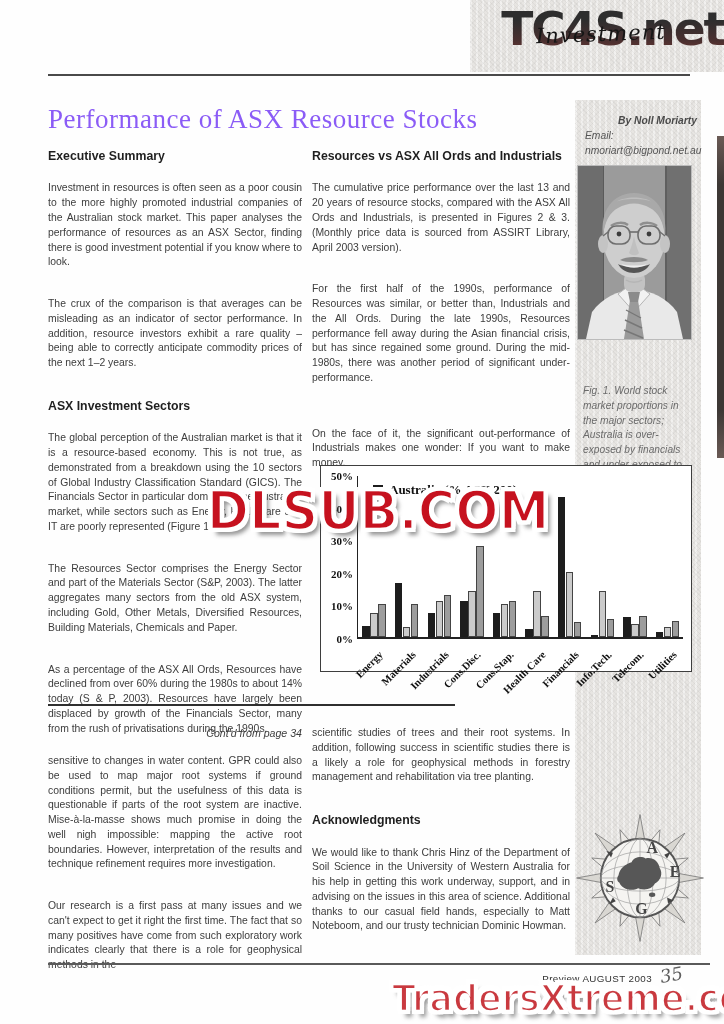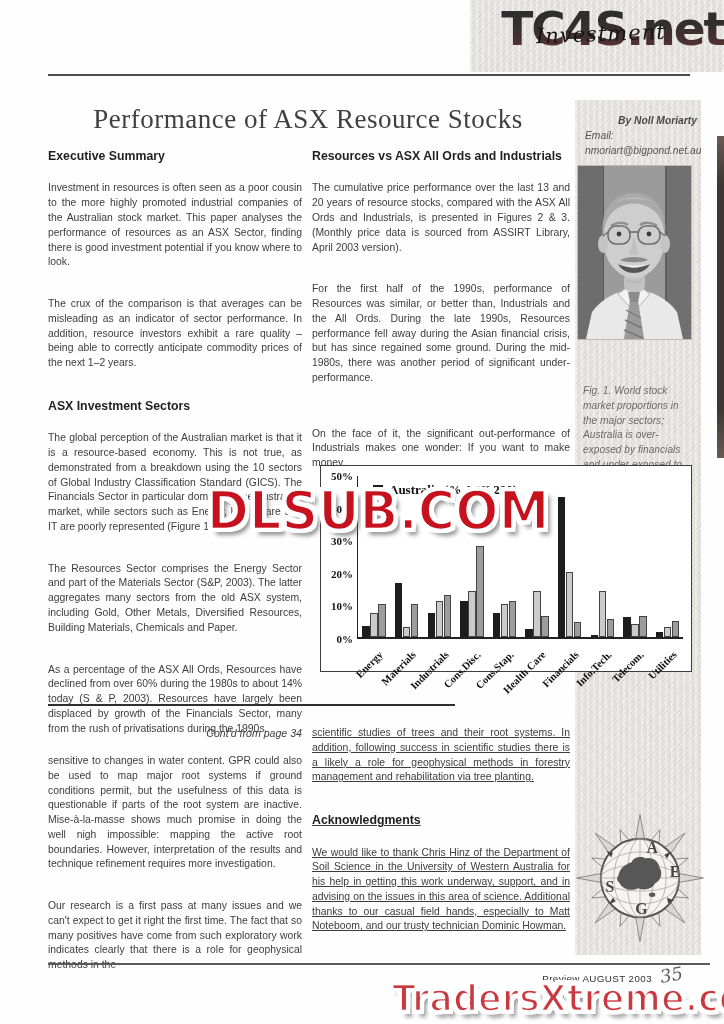--- a/index.html
+++ b/index.html
@@ -29,29 +29,29 @@
     position:absolute; left:66px; top:22px;
     font-family:"DejaVu Serif", serif; font-style:italic; font-size:21px; color:#161616;
     transform:rotate(-2deg); letter-spacing:1px;
   }
   .rule { position:absolute; background:#4a4a4a; height:2px; }
   #top-rule    { left:48px; top:74px;  width:642px; }
   #mid-rule    { left:48px; top:704px; width:407px; background:#2f2f2f; }
   #footer-rule { left:48px; top:963px; width:662px; background:#5a5a5a; }
   
   #page-title {
-    position:absolute; left:48px; top:104px; width:520px; text-align:center;
-    font-family:"Liberation Serif", serif; font-size:27px; color:#404040; letter-spacing:.5px;
+    position:absolute; left:48px; top:104px; width:520px; text-align:left;
+    font-family:"Liberation Serif", serif; font-size:27px; color:#8b5cf6; letter-spacing:.5px;
   }
   
   .col { position:absolute; font-size:10.4px; line-height:1.42; color:#3c3c3c; text-align:justify; }
   #col-left  { left:48px;  top:148px; width:254px; }
   #col-right { left:312px; top:148px; width:258px; }
   #col-left-bot  { left:48px;  top:726px; width:254px; }
-  #col-right-bot { left:312px; top:726px; width:258px;text-decoration:underline; }
+  #col-right-bot { left:312px; top:726px; width:258px; }
   .col h3 { font-size:12.3px; color:#1f1f1f; margin:0 0 16px 0; text-align:left; }
   .col p  { margin:0 0 13px 0; }
   .h-space { height:14px; }
   .contd { font-style:italic; font-size:10.6px; color:#3c3c3c; margin:8px 0 22px 0; text-align:right;}
   
   #sidebar { position:absolute; left:575px; top:100px; width:126px; height:855px; }
   #byline-block { position:absolute; left:10px; top:14px; width:112px;
     font-size:10.3px; font-style:italic; color:#555; line-height:1.45; }
   #byline-block .by { font-weight:bold; color:#4a4a4a;text-align:right; }
   #author-photo { position:absolute; left:3px; top:66px; width:113px; height:173px;

